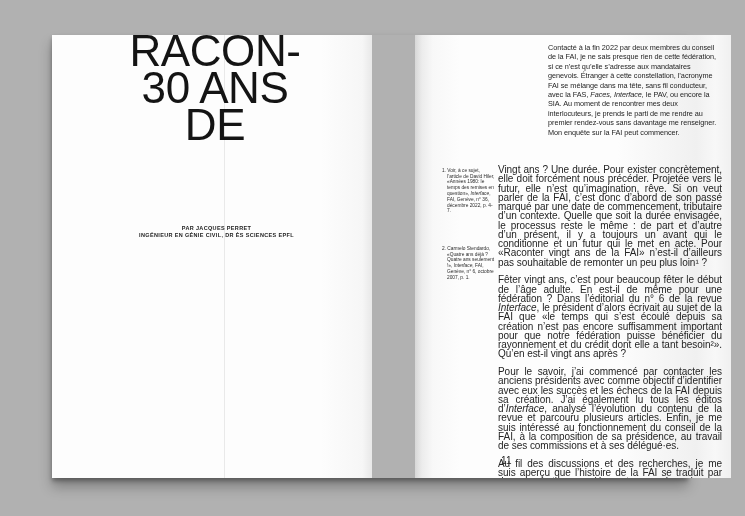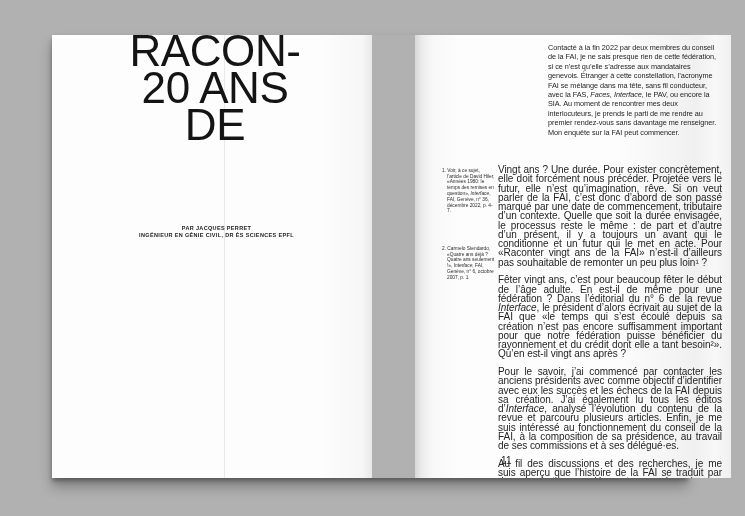--- a/index.html
+++ b/index.html
@@ -68,21 +68,21 @@
 </head>
 <body>
 
 <div class="stage">
   <div class="book">
 
     <div class="page page-left">
       <div class="crease"></div>
       <div class="title">
         <div>RACON-</div>
-        <div>20 ANS</div>
+        <div>30 ANS</div>
         <div>DE</div>
       </div>
       <div class="byline">
         <div>PAR JACQUES PERRET</div>
         <div>INGÉNIEUR EN GÉNIE CIVIL, DR ÈS SCIENCES EPFL</div>
       </div>
     </div>
 
     <div class="page page-right">
       <div class="intro"><span>Contacté à la fin 2022 par deux membres du conseil de la FAI, je ne sais presque rien de cette fédération, si ce n’est qu’elle s’adresse aux mandataires genevois. Étranger à cette constellation, l’acronyme FAI se mélange dans ma tête, sans fil conducteur, avec la FAS, </span><em>Faces, Interface,</em><span> le PAV, ou encore la SIA. Au moment de rencontrer mes deux interlocuteurs, je prends le parti de me rendre au premier rendez-vous sans davantage me renseigner. Mon enquête sur la FAI peut commencer.</span></div>

